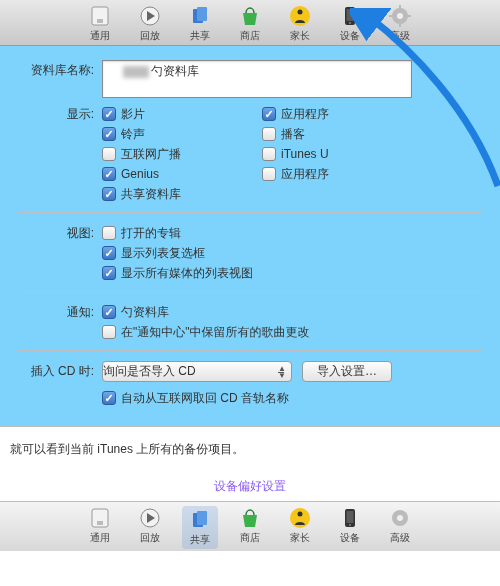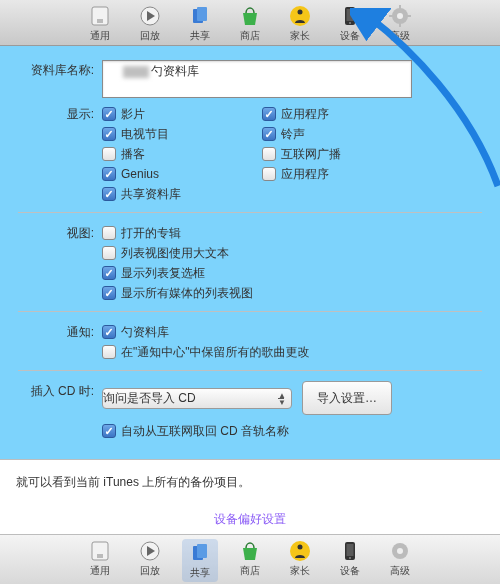--- a/index.html
+++ b/index.html
@@ -19,23 +19,23 @@
   .check { display: flex; align-items: center; width: 160px; height: 20px; gap: 5px; font-size: 12px; }
   .check.wide { width: 320px; }
   .cb { width: 14px; height: 14px; border: 1px solid #888; border-radius: 3px; background: linear-gradient(#fdfdfd,#e2e2e2); display:inline-flex; align-items:center; justify-content:center; flex-shrink:0; }
   .cb.checked { background: linear-gradient(#6fa8e8,#3b74c4); border-color:#2c5a9e; }
   .cb.checked::after { content:"✓"; color:#fff; font-size:11px; font-weight:bold; line-height:1; }
   hr.sep { border:none; border-top:1px solid #c0c0c0; margin:8px 0 10px; }
   .select { display:inline-flex; align-items:center; height:21px; border:1px solid #9a9a9a; border-radius:4px; background:linear-gradient(#fdfdfd,#e4e4e4); padding:0 20px 0 0; font-size:12px; position:relative; min-width:190px; }
   .select::after { content:""; position:absolute; right:6px; top:4px; width:8px; height:12px; background:
     linear-gradient(#555,#555) center/6px 1px no-repeat; }
   .select .chev { position:absolute; right:5px; top:3px; font-size:8px; line-height:7px; color:#555;}
-  .btn { display:inline-flex; align-items:center; justify-content:center; height:34px; border:1px solid #9a9a9a; border-radius:4px; background:linear-gradient(#fdfdfd,#e4e4e4); padding:0 14px; font-size:12px; cursor:pointer; }
+  .btn { display:inline-flex; align-items:center; justify-content:center; height:21px; border:1px solid #9a9a9a; border-radius:4px; background:linear-gradient(#fdfdfd,#e4e4e4); padding:0 14px; font-size:12px; cursor:pointer; }
   .insert-row { display:flex; align-items:center; gap:10px; }
-  .caption { padding: 14px 10px; font-size: 12px; color:#333;margin-left:6px; }
+  .caption { padding: 14px 10px; font-size: 12px; color:#333; }
   .footer-title { text-align:center; font-size:12px; color:#8b5cf6; padding:6px 0; }
   .footer-bar { background: linear-gradient(#f4f4f4,#d8d8d8); border-top:1px solid #bdbdbd; padding:4px 0 2px; display:flex; justify-content:center; gap:14px; }
   svg { display:block; }
 </style>
 </head>
 <body>
 
 <div class="toolbar">
   <div class="toolbar-item">
     <div class="icon">
@@ -134,33 +134,33 @@
       <label class="check">
           <span class="cb checked"></span>
           <span>影片</span>
         </label>
       <label class="check">
           <span class="cb checked"></span>
           <span>应用程序</span>
         </label>
       <label class="check">
           <span class="cb checked"></span>
-          <span>电视节目</span>
-        </label>
-      <label class="check">
-          <span class="cb checked"></span>
           <span>铃声</span>
         </label>
       <label class="check">
           <span class="cb"></span>
           <span>播客</span>
         </label>
       <label class="check">
           <span class="cb"></span>
           <span>互联网广播</span>
+        </label>
+      <label class="check">
+          <span class="cb"></span>
+          <span>iTunes U</span>
         </label>
       <label class="check">
           <span class="cb checked"></span>
           <span>Genius</span>
         </label>
       <label class="check">
           <span class="cb"></span>
           <span>应用程序</span>
         </label>
       <label class="check">
@@ -171,24 +171,20 @@
   </div>
 
   <hr class="sep">
 
   <div class="row">
     <div class="row-label">视图:</div>
     <div class="row-body">
       <label class="check wide">
           <span class="cb"></span>
           <span>打开的专辑</span>
-        </label>
-      <label class="check wide">
-          <span class="cb"></span>
-          <span>列表视图使用大文本</span>
         </label>
       <label class="check wide">
           <span class="cb checked"></span>
           <span>显示列表复选框</span>
         </label>
       <label class="check wide">
           <span class="cb checked"></span>
           <span>显示所有媒体的列表视图</span>
         </label>
     </div>

